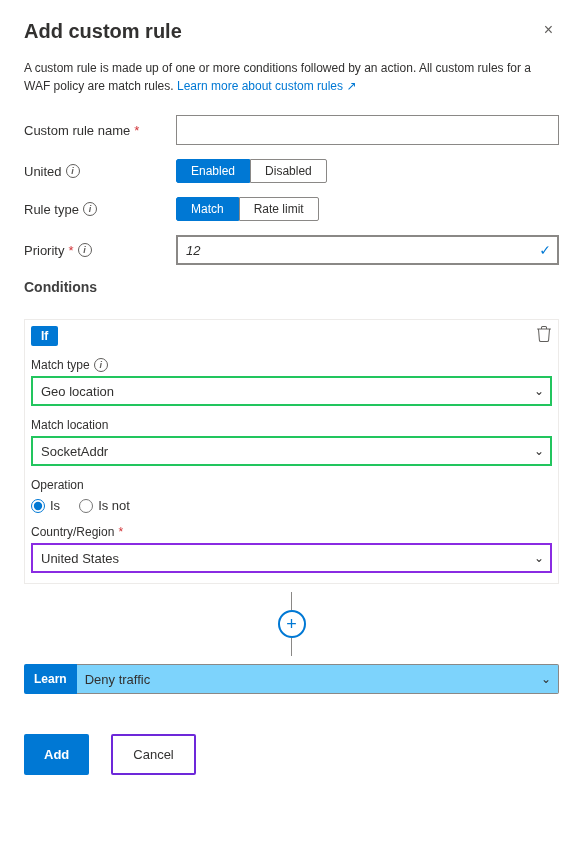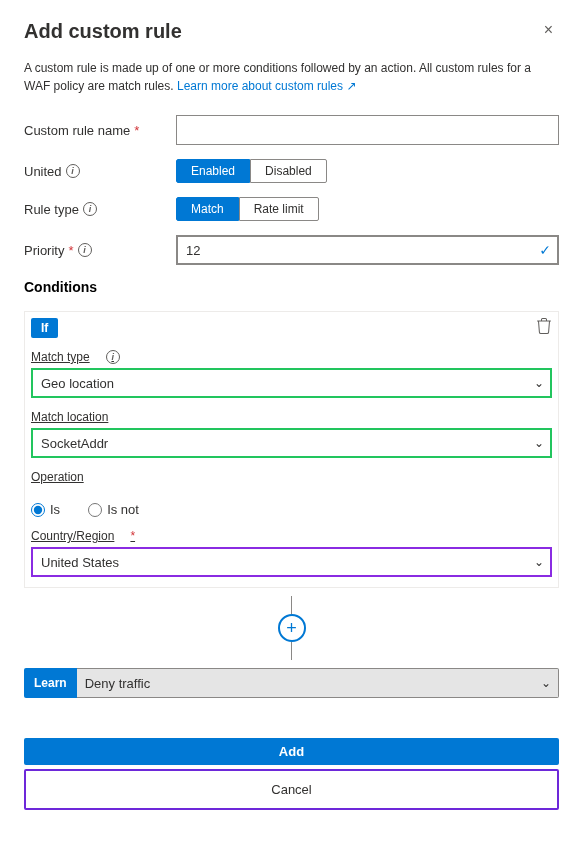--- a/index.html
+++ b/index.html
@@ -117,34 +117,35 @@
       flex: 1;
     }
     .priority-input {
       width: 100%;
       height: 30px;
       border: 2px solid #8a8886;
       padding: 0 32px 0 8px;
       font-size: 13px;
       outline: none;
       color: #323130;
+      font-style: italic;
     }
     .priority-check {
       position: absolute;
       right: 8px;
       top: 50%;
       transform: translateY(-50%);
       color: #0078d4;
       font-size: 14px;
     }
     .section-title {
       font-size: 14px;
       font-weight: 600;
-      color: #000000;
-      margin-bottom: 16px;
+      color: #404040;
+      margin-bottom: 24px;
     }
     .condition-block {
       border: 1px solid #edebe9;
       padding: 6px;
       margin-bottom: 0;
       position: relative;
     }
     .condition-header {
       display: flex;
       justify-content: space-between;
@@ -166,22 +167,21 @@
       background: none;
       border: none;
       padding: 0;
     }
     .field-label {
       font-size: 12px;
       color: #323130;
       margin-bottom: 4px;
       display: flex;
       align-items: center;
-      gap: 16px;
-      text-decoration: underline;
+      gap: 4px;
     }
     .select-wrap {
       position: relative;
       margin-bottom: 12px;
     }
     .select-field {
       width: 100%;
       height: 30px;
       border: 2px solid #22c55e;
       padding: 0 30px 0 8px;
@@ -201,22 +201,22 @@
       transform: translateY(-50%);
       pointer-events: none;
       font-size: 12px;
       color: #323130;
     }
     .operation-row {
       margin-bottom: 12px;
     }
     .radio-group {
       display: flex;
-      gap: 28px;
-      margin-top: 18px;
+      gap: 19px;
+      margin-top: 6px;
     }
     .radio-label {
       display: flex;
       align-items: center;
       gap: 5px;
       cursor: pointer;
       font-size: 13px;
     }
     .radio-input {
       accent-color: #0078d4;
@@ -271,33 +271,32 @@
       flex: 1;
     }
     .then-select {
       width: 100%;
       height: 30px;
       border: 1px solid #8a8886;
       border-left: none;
       padding: 0 30px 0 8px;
       font-size: 13px;
       appearance: none;
-      background: #e5e5e5;
+      background: #7dd3fc;
       color: #323130;
       cursor: pointer;
       outline: none;
       font-family: inherit;
       border-radius: 0 2px 2px 0;
     }
     .footer-actions {
       display: flex;
-      gap: 4px;
+      gap: 22px;
       margin-top: 24px;
       padding-top: 16px;
-      flex-direction: column;
     }
     .btn-add {
       background: #0078d4;
       color: #fff;
       border: none;
       padding: 6px 20px;
       font-size: 13px;
       cursor: pointer;
       font-family: inherit;
       font-weight: 600;

